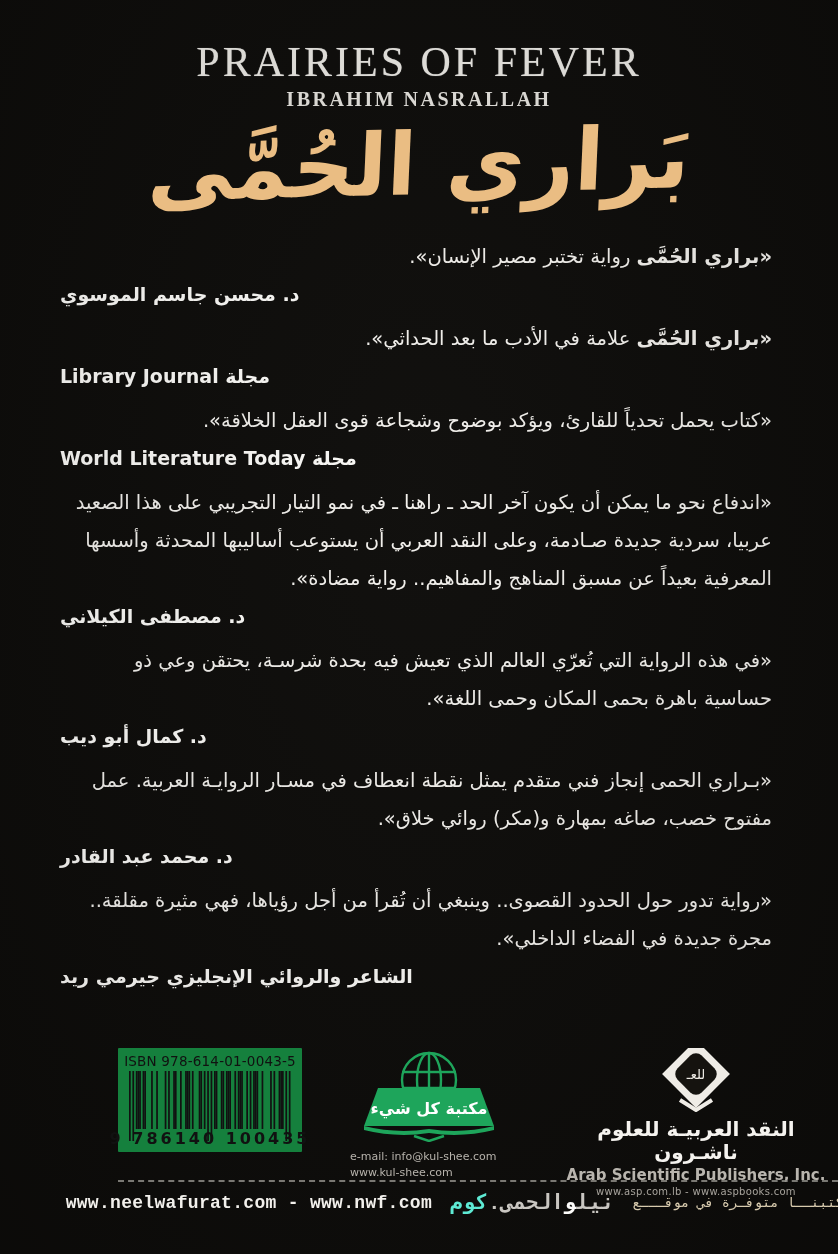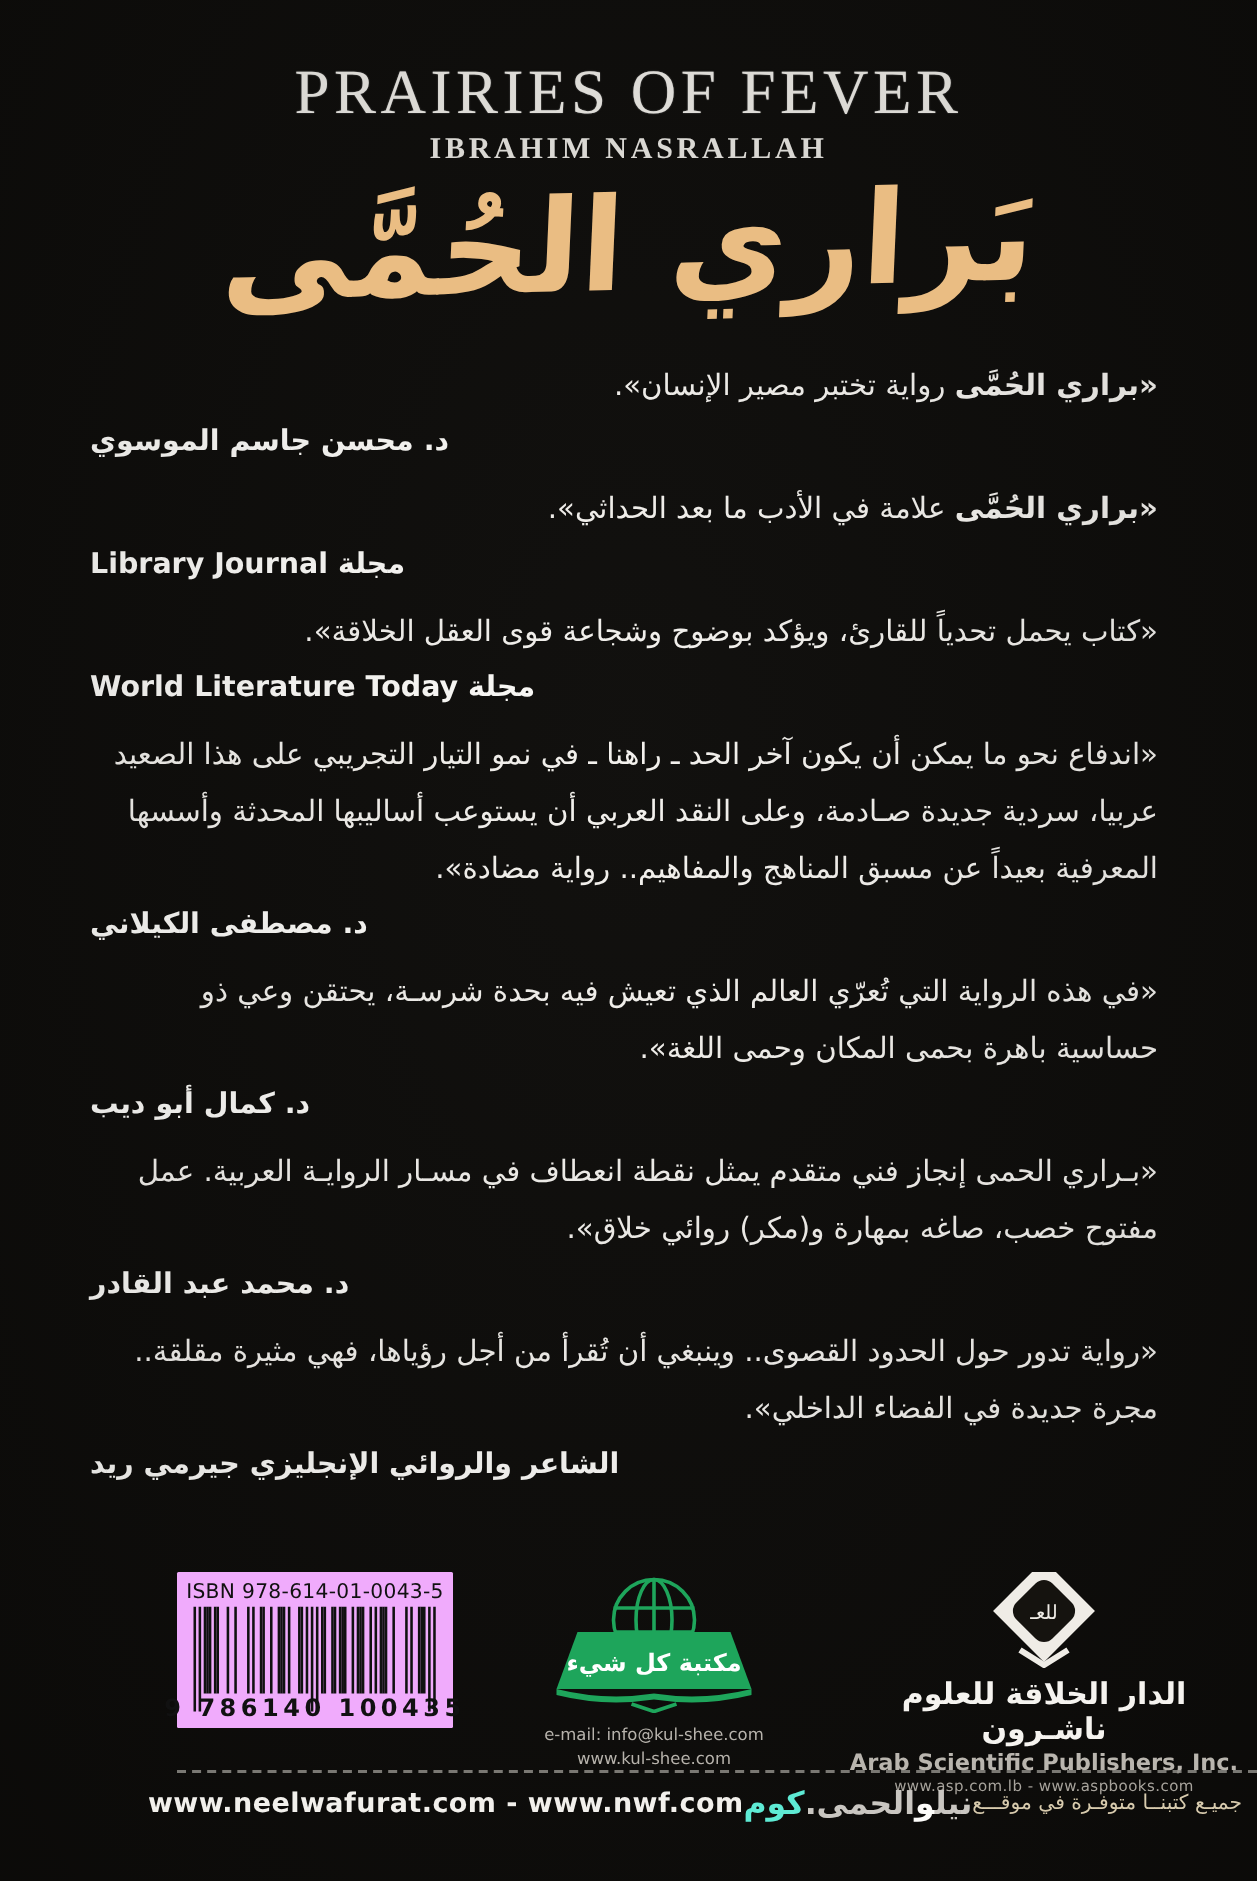--- a/index.html
+++ b/index.html
@@ -45,48 +45,48 @@
     margin:7px 0 0 0; direction:rtl;
   }
 
   
   .footer{
     position:absolute; left:0; right:0; top:1048px; height:135px;
     display:flex; align-items:flex-start;
   }
   .barcode-wrap{ margin-left:118px; width:184px; }
   .barcode-box{
-    background:#f0abfc; padding:5px 7px 4px 7px; border-radius:1px;
+    background:#15803d; padding:5px 7px 4px 7px; border-radius:1px;
     display:flex; flex-direction:column; align-items:center;
   }
   .isbn-label{ color:#111; font-size:13.5px; letter-spacing:0.2px; white-space:nowrap; }
   .bars{ margin-top:2px; }
   .barcode-digits{
     color:#111; font-size:16px; letter-spacing:3px; white-space:nowrap;
     margin-top:-14px; background:transparent; font-weight:700;
   }
 
-  .kulshee{ margin-left:48px; width:172px; text-align:center; }
+  .kulshee{ margin-left:48px; width:172px; text-align:left; }
   .kulshee-contact{ color:#b7b3ac; font-size:11px; line-height:1.45; margin-top:3px; }
 
   .asp{ margin-left:38px; width:272px; text-align:center; }
   .asp-name-ar{ direction:rtl; color:#f5f3ef; font-size:20px; font-weight:700; line-height:1.15; margin-top:2px;}
   .asp-name-en{ color:#b9b5ae; font-size:15px; font-weight:700; margin-top:2px; }
   .asp-sites{ color:#a7a39c; font-size:10px; margin-top:2px; letter-spacing:0.3px; }
 
   
   .bottom-bar{
     position:absolute; left:0; right:0; top:1180px; height:74px;
   }
   .bottom-divider{
     border:0; border-top:2px dashed #8d8b86; margin:0 0 0 118px; opacity:.85;
   }
   .bottom-row{
-    display:flex; align-items:center; justify-content:flex-end;
-    padding:8px 10px 0 130px; 
+    display:flex; align-items:center; justify-content:center;
+    padding:8px 10px 0 130px; gap:18px;font-family:Liberation Mono, monospace;
   }
   .bottom-sites{ color:#f2f0ec; font-size:18px; font-weight:700; letter-spacing:0.3px; white-space:nowrap; }
   .nwf-logo{ direction:rtl; font-size:21px; font-weight:700; white-space:nowrap; }
   .nwf-logo .g{ color:#c9c6c1; }
   .nwf-logo .w{ color:#fdfcfa; }
   .nwf-logo .o{ color:#5eead4; }
   .bottom-note{ direction:rtl; color:#d8cbae; font-size:13.5px; white-space:nowrap; letter-spacing:0.5px; }
 </style>
 </head>
 <body>
@@ -214,21 +214,21 @@
 
   <div class="asp">
     <svg width="92" height="64" viewBox="0 0 92 64">
       <g transform="translate(46,26)">
         <rect x="-24" y="-24" width="48" height="48" transform="rotate(45)" fill="#efece6"></rect>
         <rect x="-17" y="-17" width="34" height="34" rx="8" transform="rotate(45)" fill="#15130f"></rect>
         <text x="0" y="5" text-anchor="middle" fill="#efece6" font-size="13" font-family="DejaVu Sans, sans-serif">ﻟﻠﻌـ</text>
       </g>
       <path d="M30,52 L46,62 L62,52" stroke="#efece6" stroke-width="4" fill="none"></path>
     </svg>
-    <div class="asp-name-ar">الدار الخلاقة للعلوم ناشـرون</div>
+    <div class="asp-name-ar">النقد العربيـة للعلوم ناشـرون</div>
     <div class="asp-name-en">Arab Scientific Publishers, Inc.</div>
     <div class="asp-sites">www.asp.com.lb - www.aspbooks.com</div>
   </div>
 </div>
 
 <div class="bottom-bar">
   <hr class="bottom-divider">
   <div class="bottom-row">
     <span class="bottom-sites">www.neelwafurat.com - www.nwf.com</span>
     <span class="nwf-logo"><span class="g">نيل</span><span class="w">و</span><span class="g">الحمى.</span><span class="o">كوم</span></span>

